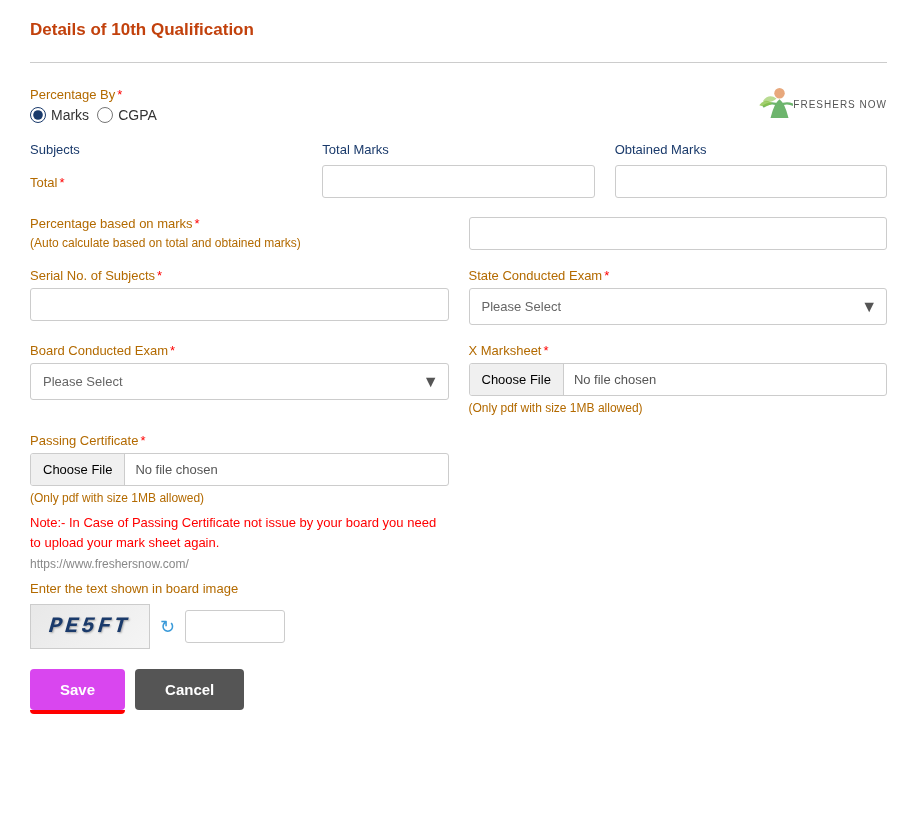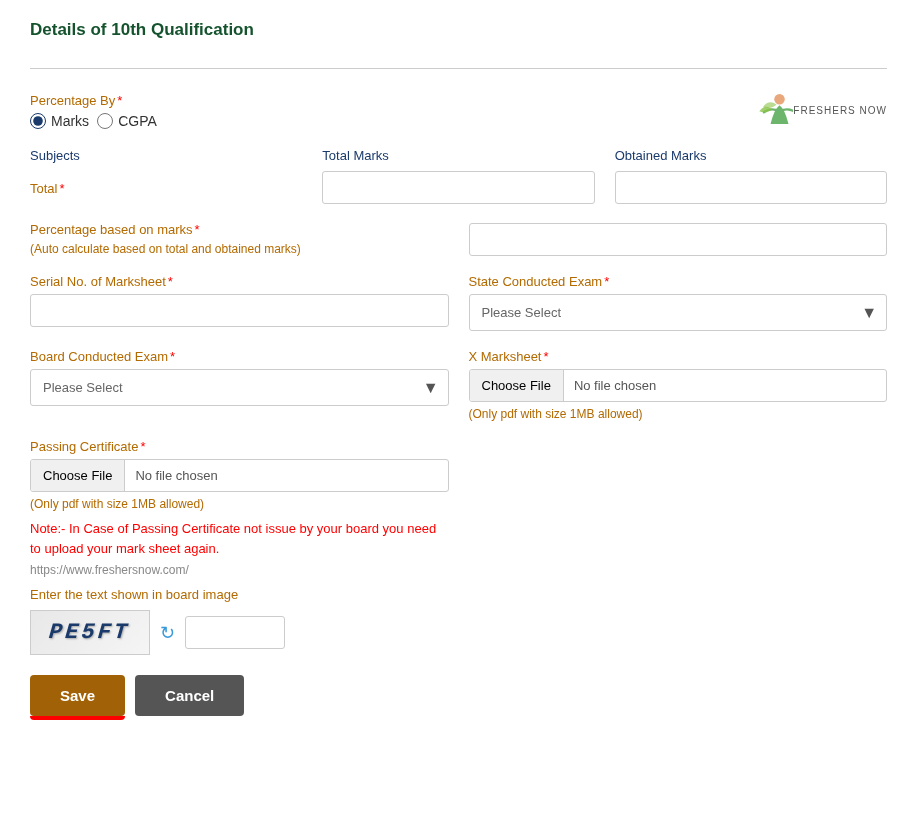--- a/index.html
+++ b/index.html
@@ -8,24 +8,24 @@
       background: #fff;
       color: #333;
       font-size: 14px;
     }
     .container {
       max-width: 917px;
       padding: 20px 30px;
       background: #fff;
     }
     .section-title {
-      color: #14532d;
+      color: #c2410c;
       font-size: 17px;
       font-weight: bold;
-      margin-bottom: 10px;
+      margin-bottom: 4px;
     }
     .divider {
       border: none;
       border-top: 1px solid #ccc;
       margin-bottom: 20px;
     }
     .label {
       color: #b36a00;
       font-size: 13px;
       margin-bottom: 5px;
@@ -169,21 +169,21 @@
       border-radius: 3px;
       font-size: 13px;
     }
     .button-row {
       display: flex;
       gap: 10px;
       margin-top: 20px;
       position: relative;
     }
     .btn-save {
-      background: #a16207;
+      background: #d946ef;
       color: #fff;
       border: none;
       padding: 12px 30px;
       font-size: 15px;
       border-radius: 4px;
       cursor: pointer;
       font-weight: bold;
       position: relative;
     }
     .btn-save::after {
@@ -336,21 +336,21 @@
       </div>
     </div>
     <div class="percentage-right">
       <input type="text" class="form-input" value="" style="">
     </div>
   </div>
 
   <div style="display:flex; gap:20px; margin-bottom:18px;">
     <div class="serial-col">
       <div class="label">
-        <span>Serial No. of Marksheet</span><span class="required">*</span>
+        <span>Serial No. of Subjects</span><span class="required">*</span>
       </div>
       <input type="text" class="form-input" value="" style="">
     </div>
     <div class="state-col">
       <div class="label">
         <span>State Conducted Exam</span><span class="required">*</span>
       </div>
       <div class="select-wrapper">
         <select class="form-select">
           <option value="">Please Select</option>

